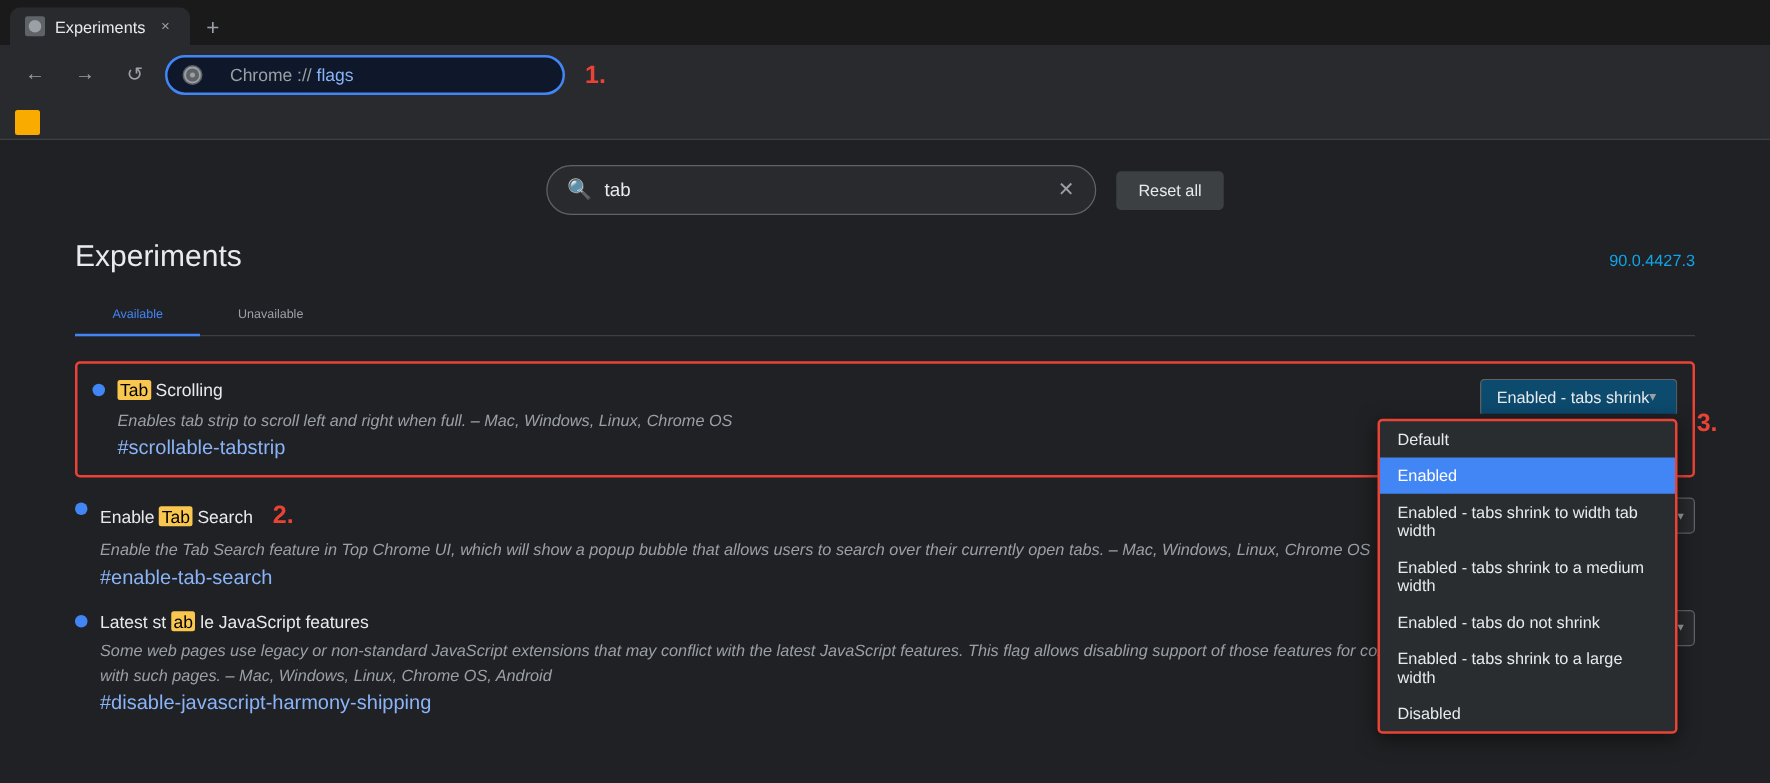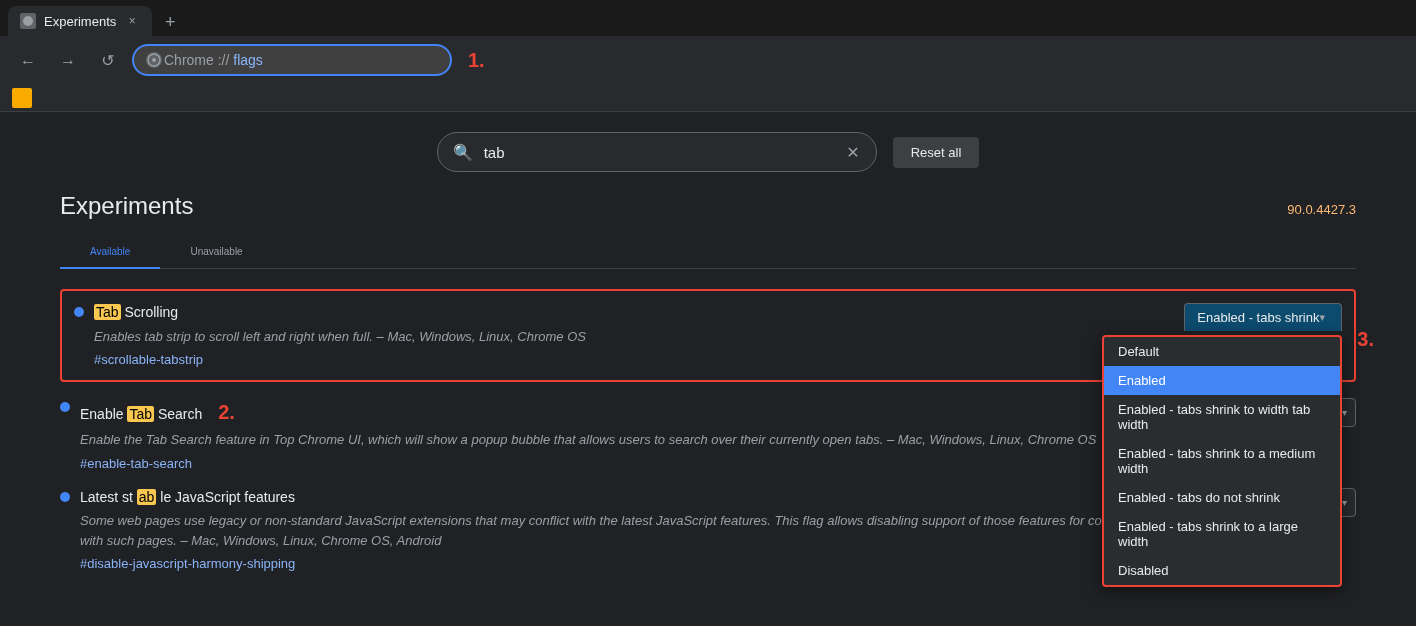--- a/index.html
+++ b/index.html
@@ -67,27 +67,27 @@
       width: 32px; height: 32px;
       border-radius: 50%;
       display: flex; align-items: center; justify-content: center;
       color: #9aa0a6;
       font-size: 16px;
       cursor: pointer;
     }
     .address-bar {
       display: flex;
       align-items: center;
-      background: #404040;
+      background: #0f172a;
       border: 2px solid #4285f4;
       border-radius: 24px;
       padding: 0 12px;
       height: 32px;
       flex: 0 0 320px;
-      gap: 2px;
+      gap: 22px;
     }
     .address-bar .site-icon {
       width: 16px; height: 16px;
       border-radius: 50%;
       background: #5f6368;
       display: flex; align-items: center; justify-content: center;
       font-size: 10px; color: #ccc;
     }
     .address-text {
       font-size: 14px;
@@ -168,21 +168,21 @@
       margin-bottom: 16px;
       padding: 0 20px;
     }
     .experiments-title {
       font-size: 24px;
       font-weight: 400;
       color: #e8eaed;
     }
     .version-text {
       font-size: 13px;
-      color: #fdba74;
+      color: #0ea5e9;
     }
 
     
     .tab-nav {
       display: flex;
       border-bottom: 1px solid #3c4043;
       margin: 0 20px 20px;
       gap: 0;
     }
     .tab-nav-item {
@@ -232,21 +232,21 @@
       border-radius: 2px;
     }
     .flag-desc {
       font-size: 13px;
       color: #9aa0a6;
       line-height: 1.5;
       margin-bottom: 4px;
       font-style: italic;
     }
     .flag-link {
-      font-size: 13px;
+      font-size: 16px;
       color: #8ab4f8;
       text-decoration: none;
     }
     .flag-control {
       flex-shrink: 0;
       display: flex;
       align-items: flex-start;
     }
 
     

